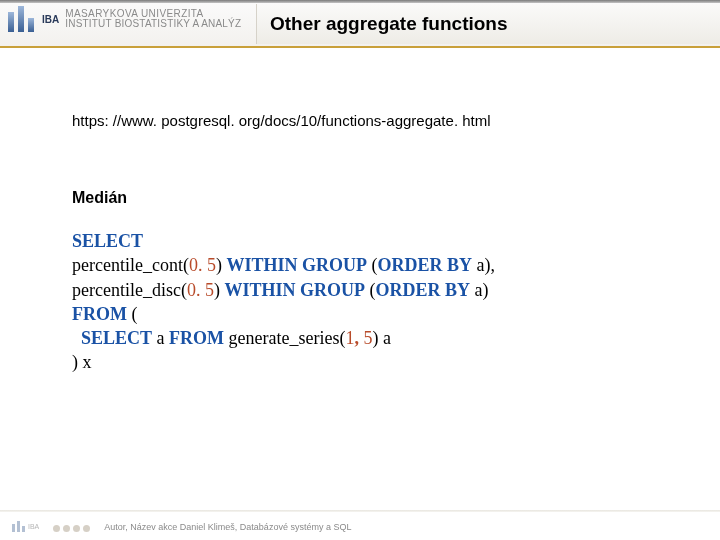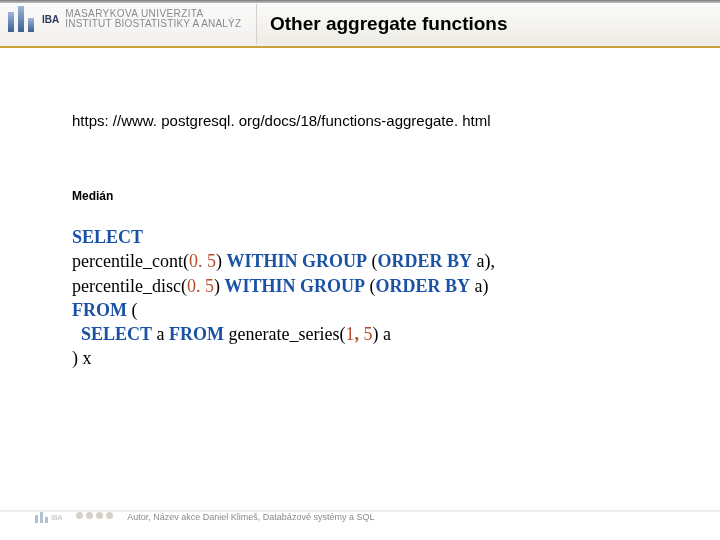--- a/index.html
+++ b/index.html
@@ -11,27 +11,27 @@
   .bar{width:6px;background:linear-gradient(#9db7da,#3a5f93)}
   .b1{height:20px}.b2{height:26px}.b3{height:14px}
   .iba{font-size:10px;font-weight:700;color:#2a3a5a;margin-left:2px}
   .inst{font-size:10px;color:#8a8a8a;line-height:1.05}
   .inst .line1{letter-spacing:.4px}
   .inst .line2{letter-spacing:.2px}
   .title-band{position:absolute;left:256px;right:0;top:4px;bottom:2px;border-left:1px solid #d6d2c9;background:linear-gradient(#fafaf9,#eeece6);display:flex;align-items:center;padding-left:13px}
   .title{font-size:19px;font-weight:700;color:#000}
   .content{padding:64px 72px 0 72px}
   .url{font-size:15px;color:#000}
-  .section{font-size:12px;font-weight:700;margin-top:60px}
+  .section{font-size:16px;font-weight:700;margin-top:60px}
   pre.code{font-family:Liberation Serif, serif;font-size:18px;line-height:1.35;margin-top:22px;white-space:pre}
   .kw{color:#1a52a5;font-weight:700}
   .num{color:#b84b2a}
   .punct{color:#b84b2a;font-weight:700}
   .id{color:#000}
-  .footer{position:absolute;bottom:8px;left:0;right:0;height:20px;font-size:9px;color:#8a8a8a;display:flex;align-items:flex-start;padding-left:35px;gap:14px}
+  .footer{position:absolute;bottom:8px;left:0;right:0;height:20px;font-size:9px;color:#8a8a8a;display:flex;align-items:flex-end;padding-left:12px;gap:14px}
   .footer-rule{position:absolute;bottom:28px;left:0;right:0;height:2px;background:linear-gradient(#e8e6df,#f6f5f1)}
   .mini-bars{display:flex;gap:2px;align-items:flex-end}
   .mini-bars span{width:3px;background:#b3c0d3}
   .mb1{height:8px}.mb2{height:11px}.mb3{height:6px}
   .mini-txt{font-size:7px;color:#b7b7b7;margin-left:3px}
   .circles{display:flex;gap:3px}
   .circles i{width:7px;height:7px;border-radius:50%;background:#d6d0c6;display:inline-block}
 </style>
 </head>
 <body>
@@ -51,21 +51,21 @@
       <div class="line1">MASARYKOVA UNIVERZITA</div>
       <div class="line2">INSTITUT BIOSTATISTIKY A ANALÝZ</div>
     </div>
   </div>
   <div class="title-band">
     <div class="title">Other aggregate functions</div>
   </div>
 </div>
 
 <div class="content">
-  <div class="url">https: //www. postgresql. org/docs/18/functions-aggregate. html</div>
+  <div class="url">https: //www. postgresql. org/docs/10/functions-aggregate. html</div>
   <div class="section">Medián</div>
 
   <pre class="code"><span class="kw">SELECT</span>
 <span class="id">percentile_cont(</span><span class="num">0. 5</span><span class="id">) </span><span class="kw">WITHIN</span><span> </span><span class="kw">GROUP</span><span class="id"> (</span><span class="kw">ORDER</span><span> </span><span class="kw">BY</span><span class="id"> a),</span>
 <span class="id">percentile_disc(</span><span class="num">0. 5</span><span class="id">) </span><span class="kw">WITHIN</span><span> </span><span class="kw">GROUP</span><span class="id"> (</span><span class="kw">ORDER</span><span> </span><span class="kw">BY</span><span class="id"> a)</span>
 <span class="kw">FROM</span><span class="id"> (</span>
 <span>  </span><span class="kw">SELECT</span><span class="id"> a </span><span class="kw">FROM</span><span class="id"> generate_series(</span><span class="num">1</span><span class="punct">, </span><span class="num">5</span><span class="id">) a</span>
 <span class="id">) x</span></pre>
 </div>
 

